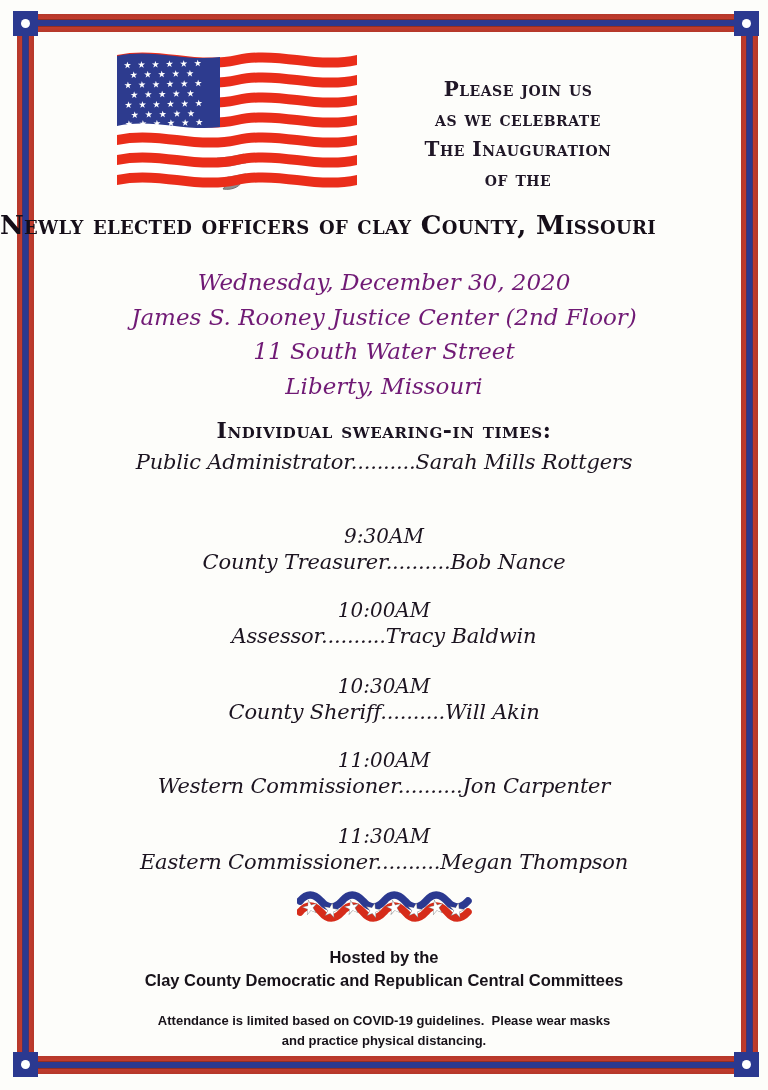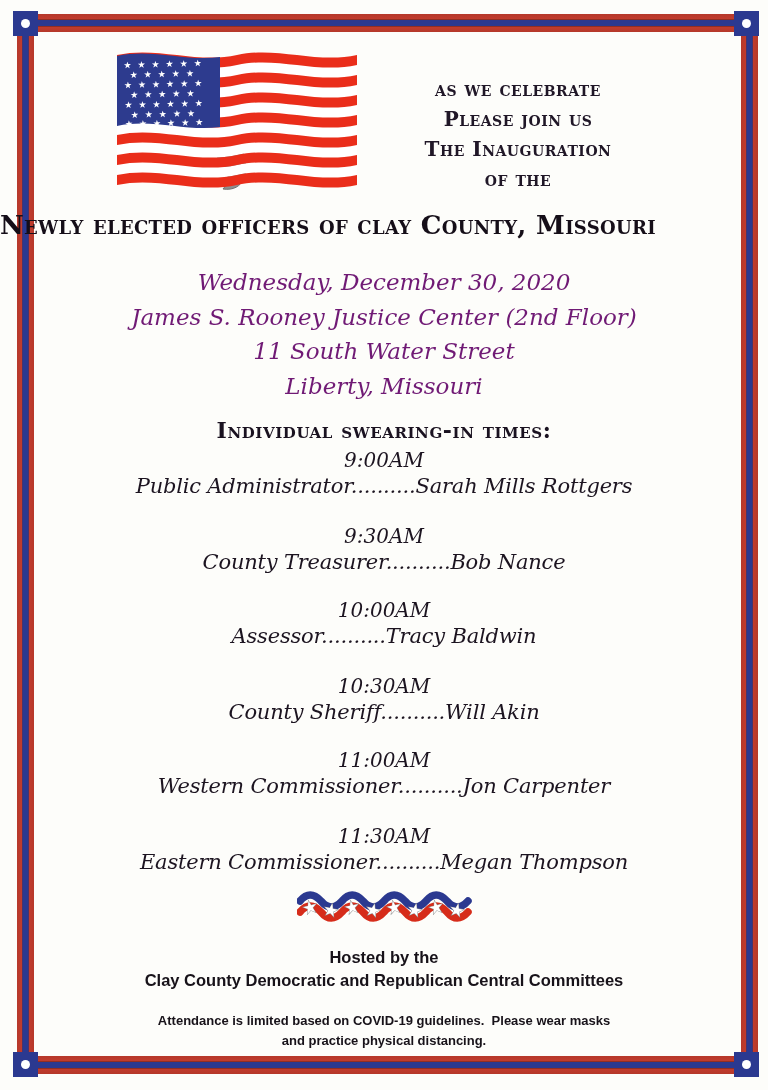--- a/index.html
+++ b/index.html
@@ -138,39 +138,38 @@
         <text x="7" y="32">★★★★★★</text>
         <text x="13" y="42">★★★★★</text>
         <text x="7" y="52">★★★★★★</text>
         <text x="13" y="62">★★★★★</text>
         <text x="7" y="71">★★★★★★</text>
       </g>
     </g>
   </svg>
 
   <div class="intro smallcaps">
+    <div>Please join us</div>
     <div>as we celebrate</div>
-    <div>Please join us</div>
     <div>The Inauguration</div>
     <div>of the</div>
   </div>
 
   <div class="headline smallcaps">Newly elected officers of clay County, Missouri</div>
 
   <div class="details script">
     <div>Wednesday, December 30, 2020</div>
     <div>James S. Rooney Justice Center (2nd Floor)</div>
     <div>11 South Water Street</div>
     <div>Liberty, Missouri</div>
   </div>
 
   <div class="sched-heading smallcaps">Individual swearing-in times:</div>
 
   <div class="sched-item si-0">
-    <div class="sched-time script">9:00AM</div>
     <div class="sched-entry script">Public Administrator..........Sarah Mills Rottgers</div>
   </div>
   <div class="sched-item si-1">
     <div class="sched-time script">9:30AM</div>
     <div class="sched-entry script">County Treasurer..........Bob Nance</div>
   </div>
   <div class="sched-item si-2">
     <div class="sched-time script">10:00AM</div>
     <div class="sched-entry script">Assessor..........Tracy Baldwin</div>
   </div>

